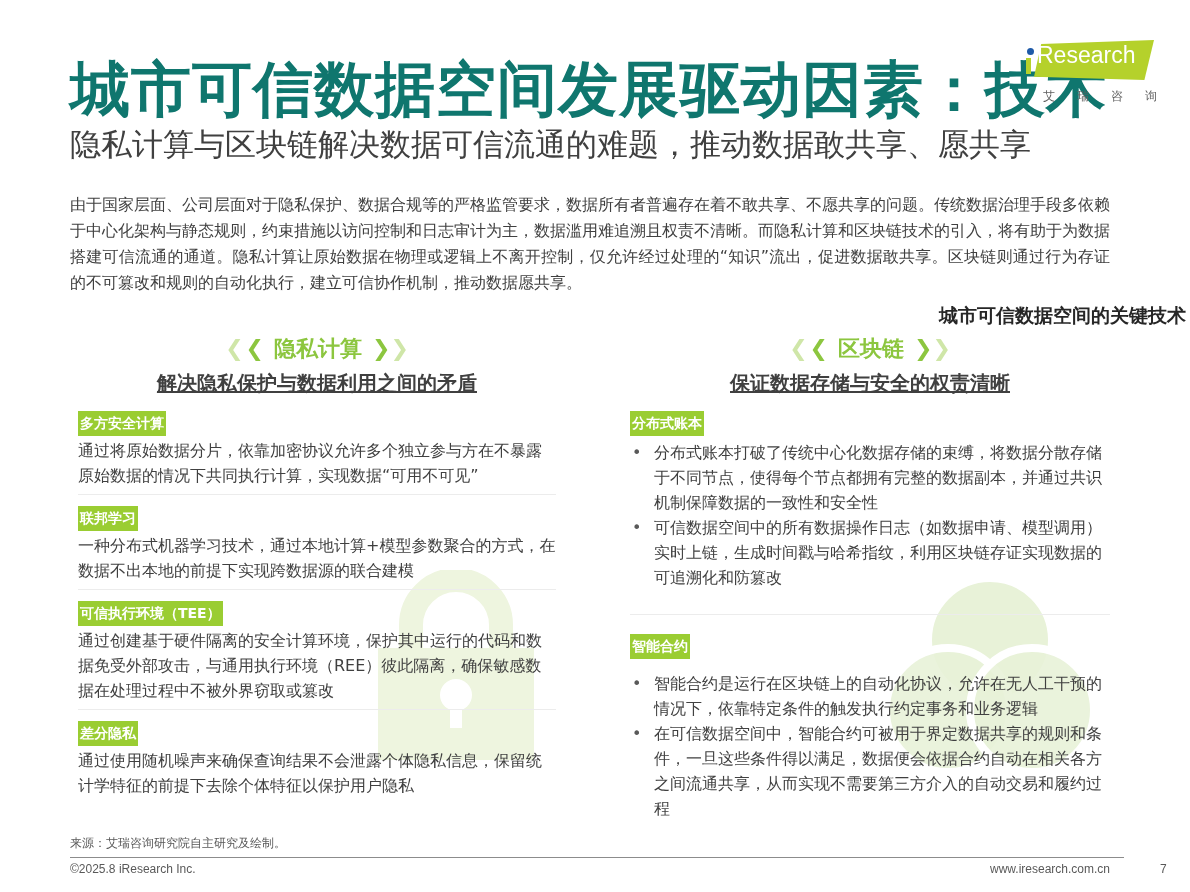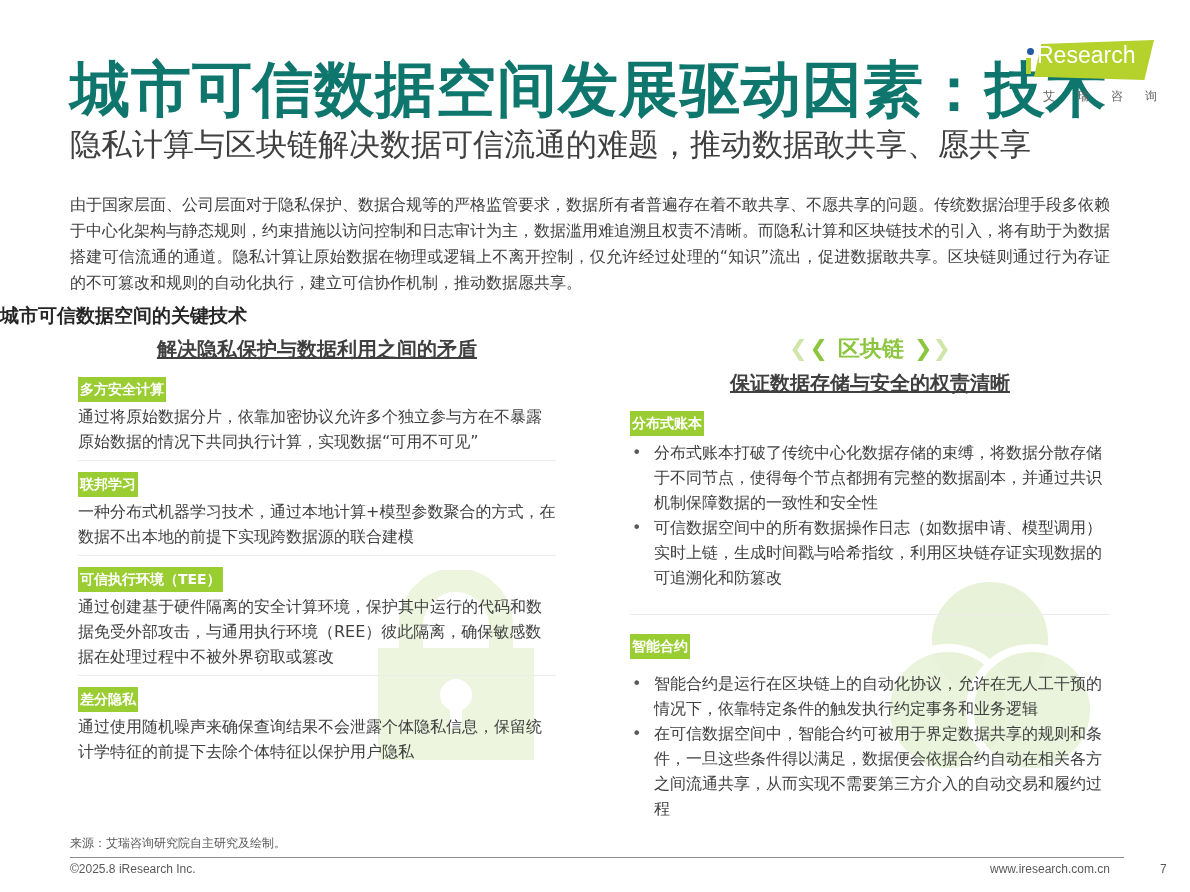--- a/index.html
+++ b/index.html
@@ -25,21 +25,21 @@
   .logo-dot { position: absolute; left: 3px; top: 10px; width: 7px; height: 7px; border-radius: 50%; background: #1e5aa8; }
   .logo-i { position: absolute; left: 2px; top: 20px; width: 5px; height: 16px; background: #b5d12b; }
   .logo-text { position: absolute; left: 13px; top: 4px; font-size: 23px; color: #ffffff; font-family: "Liberation Sans", sans-serif; }
   .logo-cn { position: absolute; left: 4px; top: 50px; font-size: 12px; color: #606060; letter-spacing: 22px; white-space: nowrap; margin-left: 15px; }
 
   .intro {
     position: absolute; left: 70px; top: 192px; width: 1040px;
     font-size: 16px; line-height: 26px; color: #404040; text-align: justify;
   }
   .section-heading {
-    position: absolute; left: 0; width: 1186px; top: 303px; text-align: left;
+    position: absolute; left: 0; width: 1186px; top: 303px; text-align: right;
     font-size: 19px; font-weight: bold; color: #262626;
   }
   .col { position: absolute; top: 332px; }
   .col-left { left: 78px; width: 478px; }
   .col-right { left: 630px; width: 480px; }
   .col-title {
     text-align: center; font-size: 22px; font-weight: bold; color: #8cc63f;
     height: 34px; line-height: 34px;
   }
   .chev-l { color: #cfe6a8; font-size: 22px; margin-right: 2px; }
@@ -94,20 +94,23 @@
   <circle cx="80" cy="125" r="16" fill="#ffffff"></circle>
   <rect x="74" y="130" width="12" height="28" fill="#ffffff"></rect>
 </svg>
 <svg class="bg-circles" viewBox="0 0 240 240">
   <circle cx="120" cy="80" r="62" fill="#e8f2d8" stroke="#ffffff" stroke-width="8"></circle>
   <circle cx="78" cy="150" r="62" fill="#e8f2d8" stroke="#ffffff" stroke-width="8" fill-opacity="0.9"></circle>
   <circle cx="162" cy="150" r="62" fill="#e8f2d8" stroke="#ffffff" stroke-width="8" fill-opacity="0.9"></circle>
 </svg>
 
 <div class="col col-left">
+  <div class="col-title">
+    <span class="chev-l">❮</span><span class="chev-l2">❮</span><span>隐私计算</span><span class="chev-r">❯</span><span class="chev-r2">❯</span>
+  </div>
   <div class="col-sub">解决隐私保护与数据利用之间的矛盾</div>
 
   <div class="item">
     <div class="tag">多方安全计算</div>
     <div class="item-text">通过将原始数据分片，依靠加密协议允许多个独立参与方在不暴露原始数据的情况下共同执行计算，实现数据“可用不可见”</div>
   </div>
   <div class="item">
     <div class="tag">联邦学习</div>
     <div class="item-text">一种分布式机器学习技术，通过本地计算+模型参数聚合的方式，在数据不出本地的前提下实现跨数据源的联合建模</div>
   </div>

